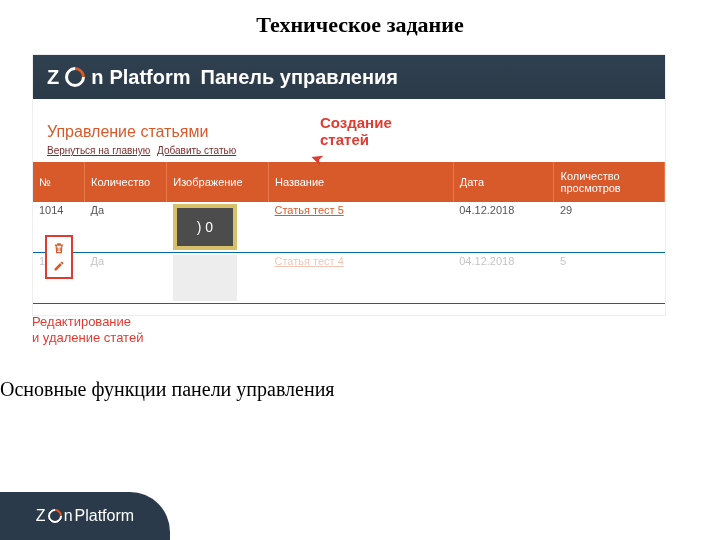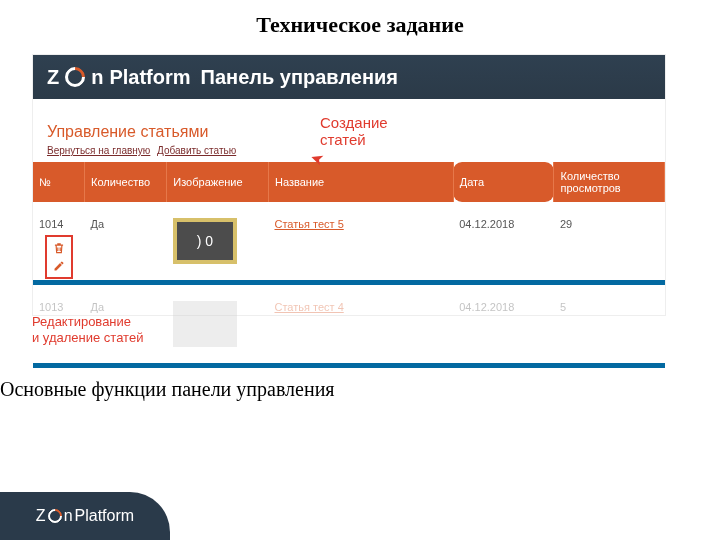--- a/index.html
+++ b/index.html
@@ -75,21 +75,21 @@
     cursor: pointer;
   }
 
   .annot-create {
     position: absolute;
     left: 320px;
     top: 115px;
     color: #e03b2e;
     font-size: 15px;
     line-height: 1.1;
-    font-weight: 400;
+    font-weight: 700;
   }
   .arrow-create {
     position: absolute;
     left: 310px;
     top: 150px;
     color: #e03b2e;
     font-size: 16px;
     transform: rotate(200deg);
   }
 
@@ -103,29 +103,29 @@
     color: #fff;
     font-weight: normal;
     font-size: 11px;
     padding: 8px 6px;
     border-right: 1px solid #e6784a;
     text-align: left;
   }
   table.articles td {
     font-size: 11px;
     color: #555;
-    padding: 16px 6px;
-    border-bottom: 5px solid #0369a1;
+    padding: 2px 6px;
+    border-bottom: 1px solid #0369a1;
     vertical-align: top;
   }
   .col-num   { width: 40px; }
   .col-pub   { width: 70px; }
   .col-img   { width: 90px; }
   .col-title { width: 180px; text-align: center; }
-  .col-date  { width: 90px; border-radius: 9px; }
+  .col-date  { width: 90px; }
   .col-views { width: 100px; text-align: center; margin-left: 21px; }
 
   .thumb {
     width: 56px; height: 38px;
     background: #4c4c4c;
     display: flex; align-items: center; justify-content: center;
     color: #fff;
     font-size: 14px;
     border: 4px solid #d7c06a;
   }

